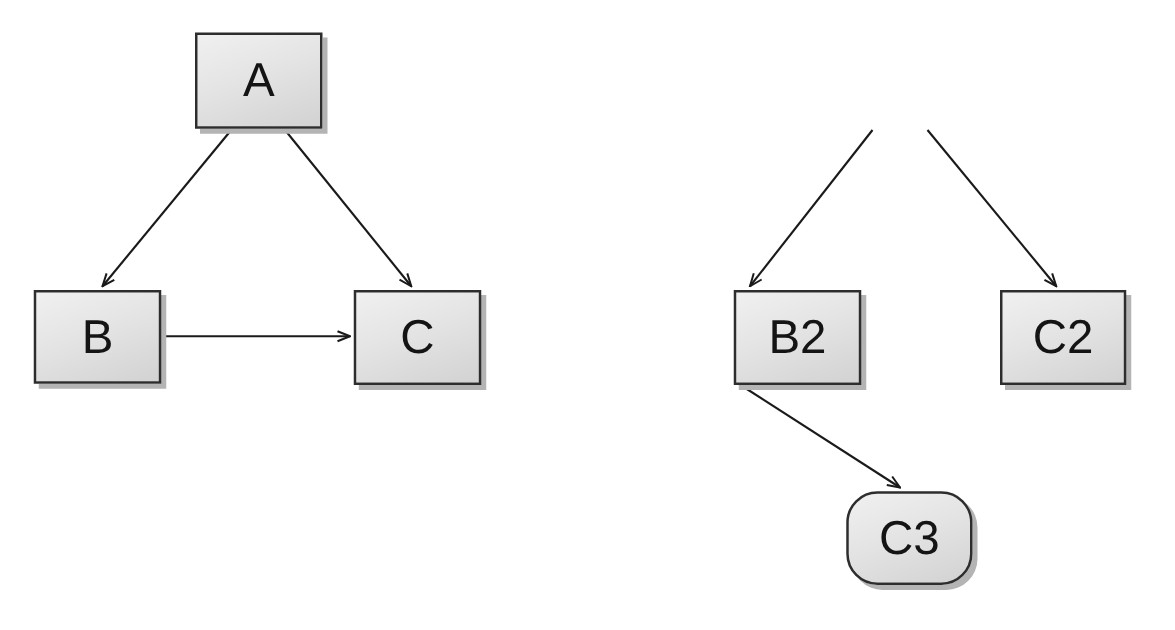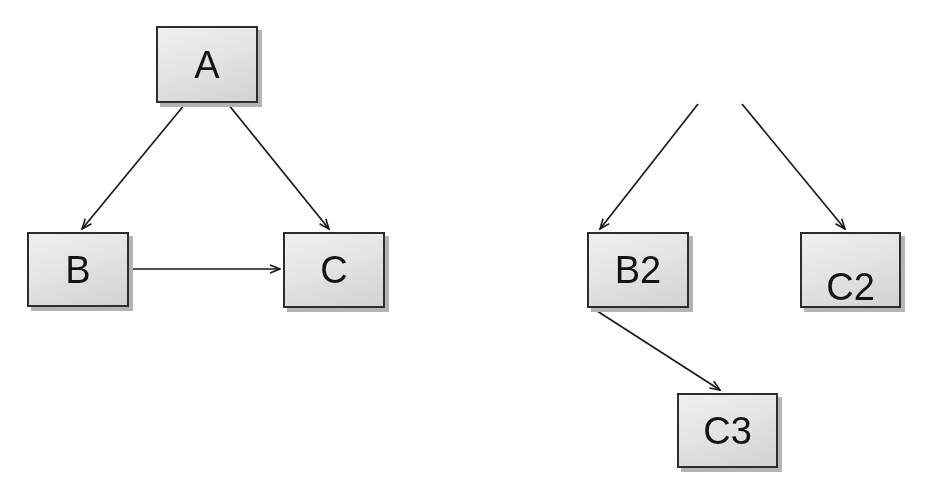--- a/index.html
+++ b/index.html
@@ -37,22 +37,22 @@
     line-height: 1;
     color: #141414;
     user-select: none;
   }
   
   .node-A  { left: 156px; top:  26px; width: 102px; height: 77px; }
   .node-B  { left:  27px; top: 232px; width: 102px; height: 75px; }
   .node-C  { left: 283px; top: 232px; width: 102px; height: 76px; }
   .node-A2 { left: 670px; top:  25px; width: 101px; height: 77px; }
   .node-B2 { left: 543px; top: 232px; width: 102px; height: 76px; margin-left: 44px; }
-  .node-C2 { left: 800px; top: 232px; width: 101px; height: 76px; align-items: flex-end; }
-  .node-C3 { left: 677px; top: 393px; width: 101px; height: 75px; }
+  .node-C2 { left: 800px; top: 232px; width: 101px; height: 76px; }
+  .node-C3 { left: 677px; top: 393px; width: 101px; height: 75px; border-radius: 25px; }
   .edge {
     stroke: #1a1a1a;
     stroke-width: 1.7;
     fill: none;
   }
 </style>
 </head>
 <body>
 
 <div class="canvas">

